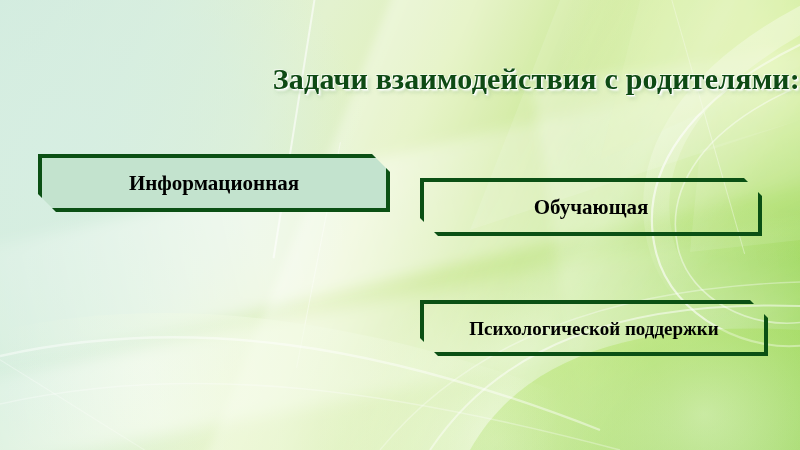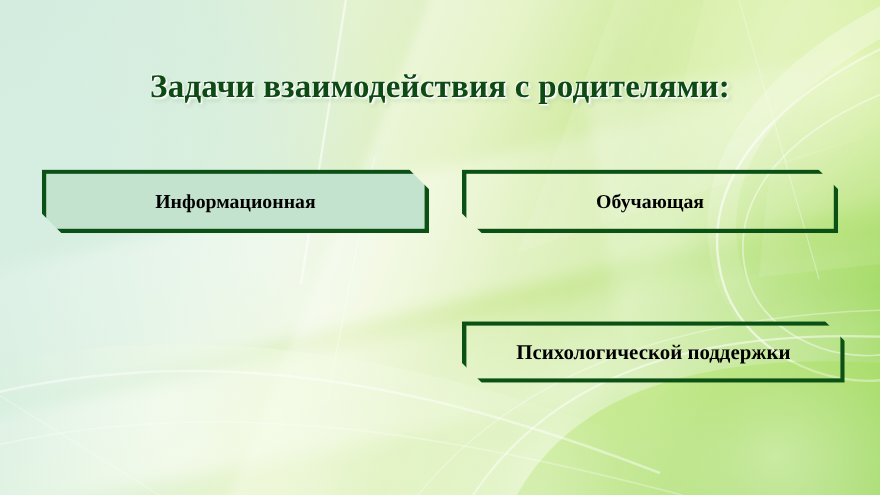--- a/index.html
+++ b/index.html
@@ -101,21 +101,21 @@
 
   
   #bg-curves { position: absolute; inset: 0; }
 
   
   #title {
     position: absolute;
     left: 0;
     right: 0;
     top: 62px;
-    text-align: center;
+    text-align: right;
     font-size: 30px;
     font-weight: bold;
     color: #0e4a14;
     letter-spacing: .2px;
     white-space: nowrap;
     text-shadow:
        1px 1px 0 rgba(255,255,255,.95),
        2px 2px 2px rgba(255,255,255,.85),
       -1px -1px 0 rgba(255,255,255,.55),
        3px 3px 4px rgba(120,170,110,.45);
@@ -128,31 +128,31 @@
     display: flex;
     align-items: center;
     justify-content: center;
     border: 4px solid #0b5014;
     
     clip-path: polygon(0 0, calc(100% - 18px) 0, 100% 18px, 100% 100%, 18px 100%, 0 calc(100% - 18px));
   }
   .box-label {
     color: #000000;
     font-weight: bold;
-    font-size: 18px;
+    font-size: 21px;
     white-space: nowrap;
     line-height: 1;
   }
   .box.filled { background: #c3e3ce; }
-  .box.clear  { background: transparent; }
+  .box.clear  { background: transparent; margin-top: 24px; }
 
   #box-informational  { left: 38px;  top: 154px; width: 352px; height: 58px; }
   #box-teaching       { left: 420px; top: 154px; width: 342px; height: 58px; }
   #box-coordination   { left: 38px;  top: 292px; width: 352px; height: 56px; }
-  #box-psych-support  { left: 420px; top: 292px; width: 348px; height: 56px; }
+  #box-psych-support  { left: 420px; top: 276px; width: 348px; height: 56px; }
 
   #box-psych-support .box-label { font-size: 19px; }
 </style>
 </head>
 <body>
 
 <div id="slide">
 
   <div class="bg-layer" id="bg-base"></div>
   <div class="bg-layer" id="bg-wash-left"></div>

